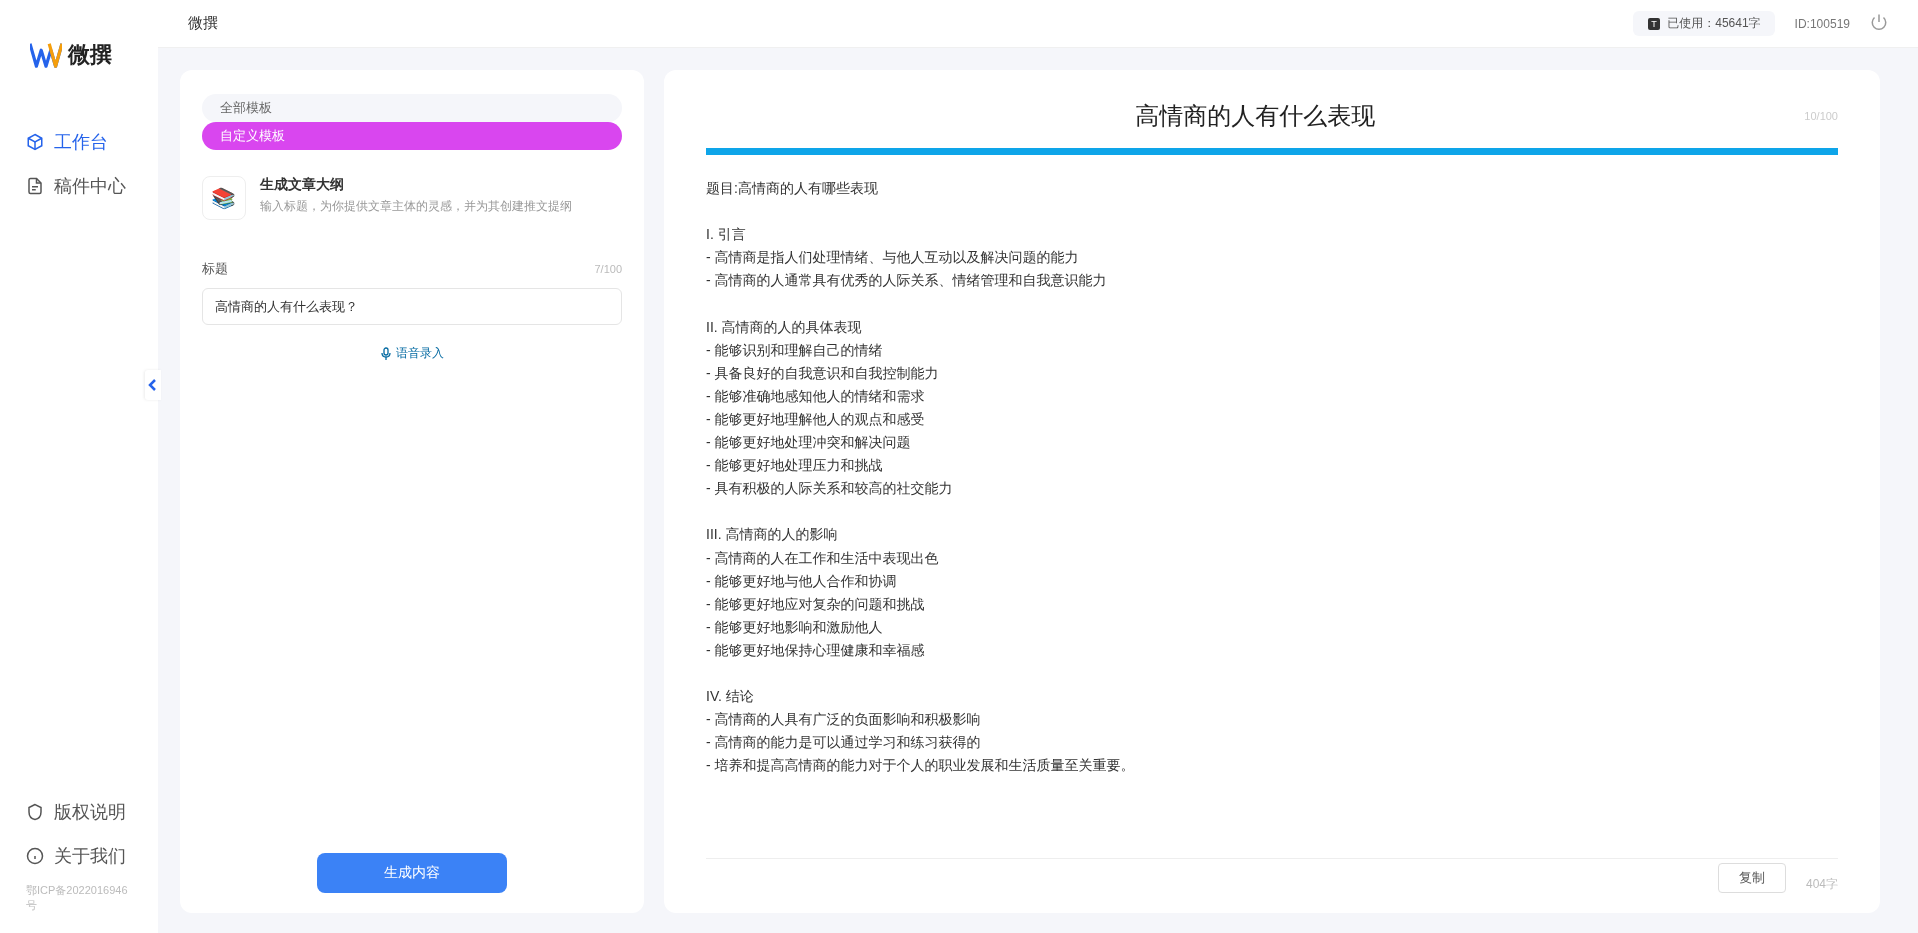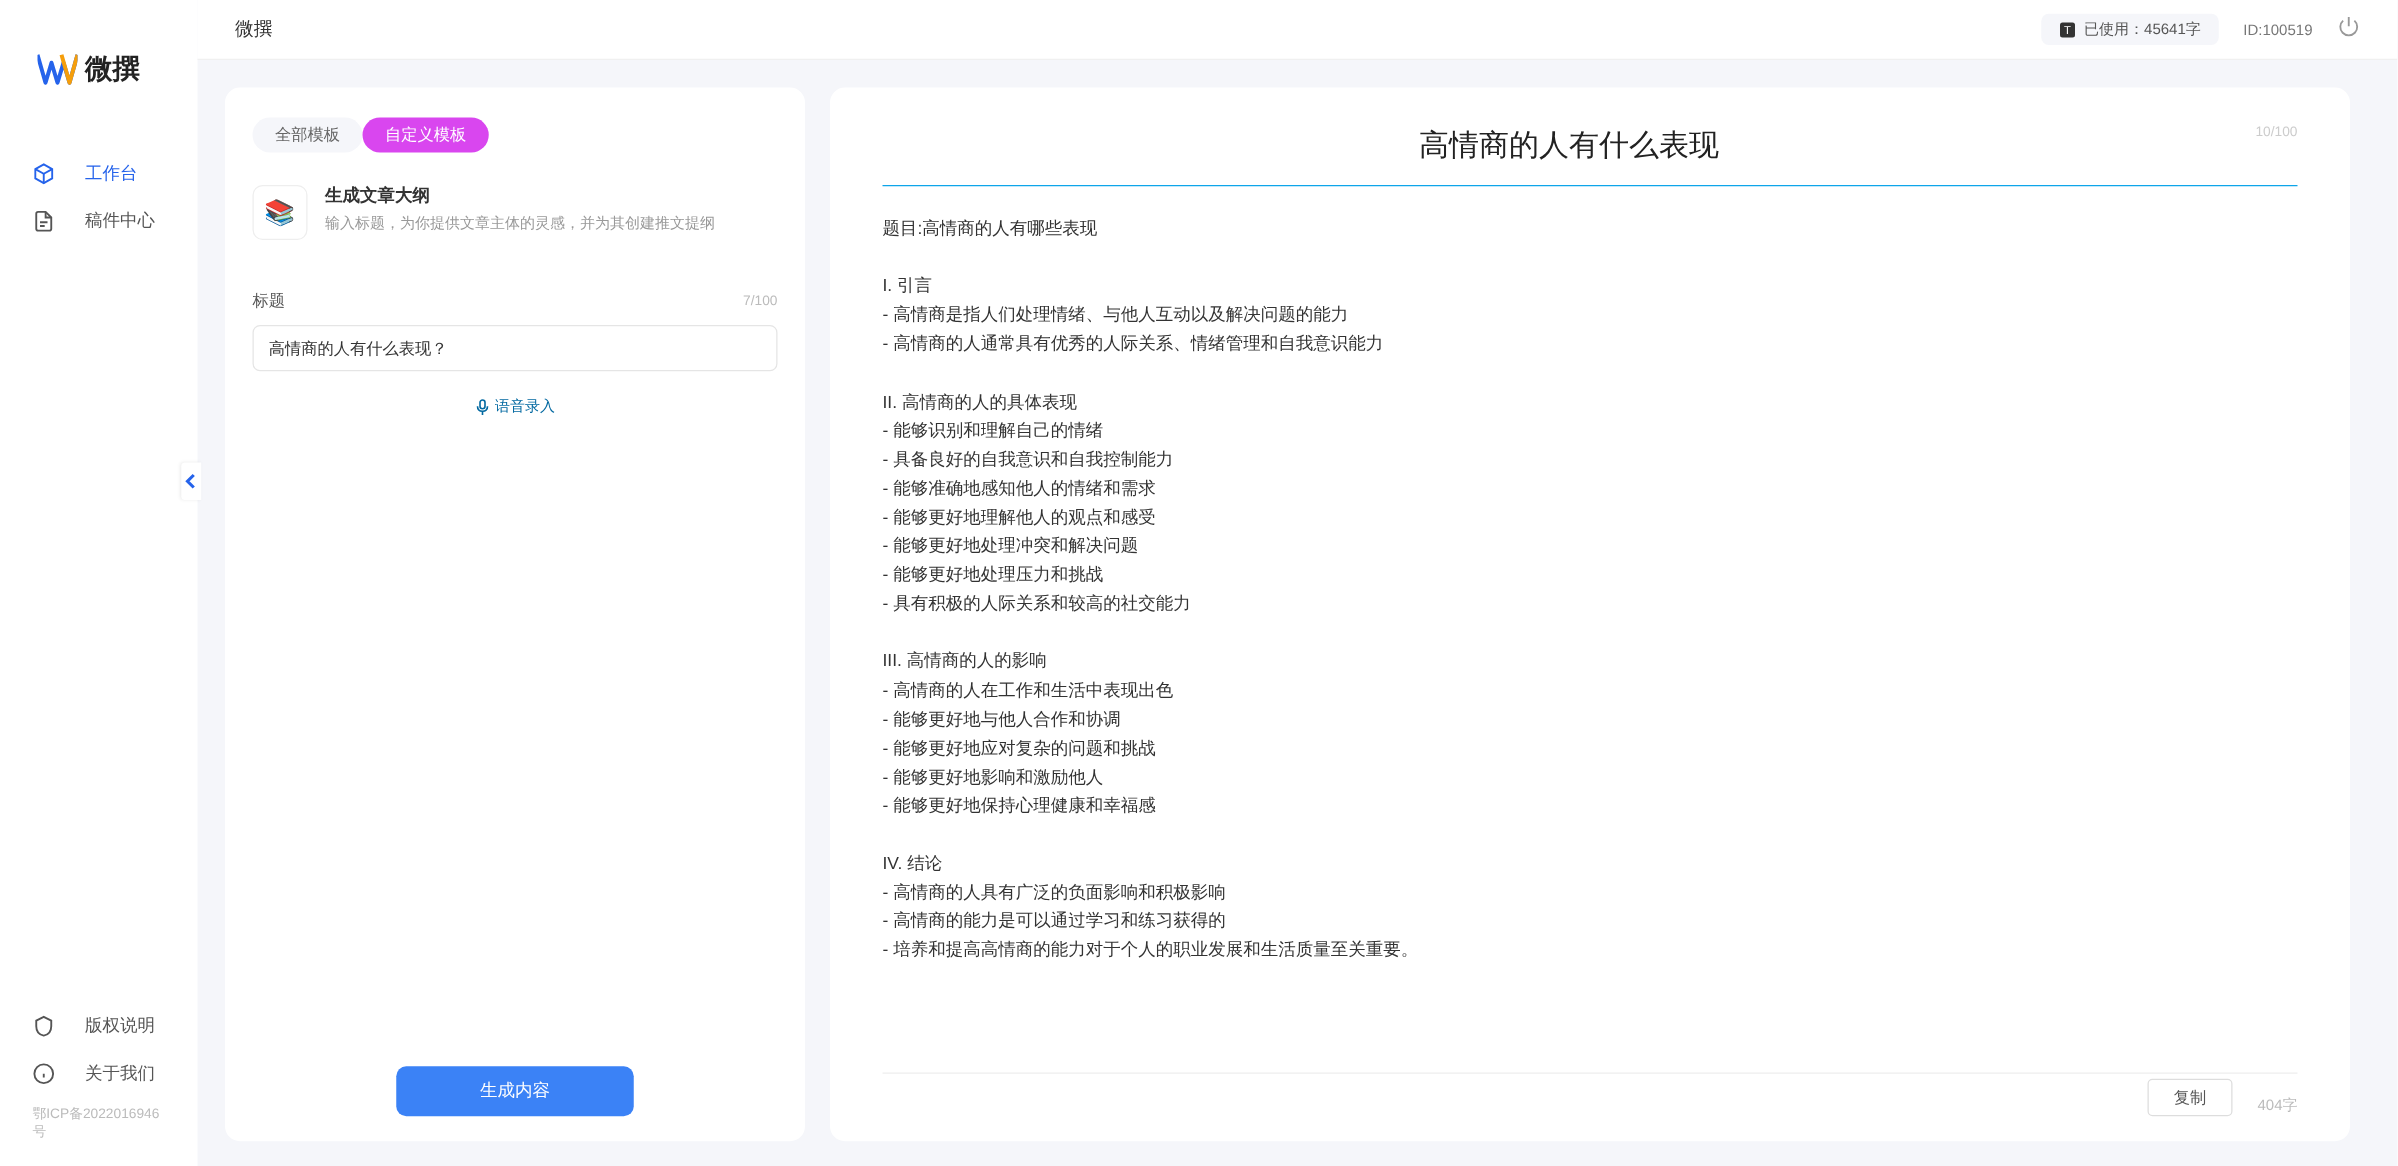--- a/index.html
+++ b/index.html
@@ -5,21 +5,21 @@
     * { margin: 0; padding: 0; box-sizing: border-box; font-family: -apple-system, BlinkMacSystemFont, "PingFang SC", "Microsoft YaHei", sans-serif; }
     body { background: #f5f6fa; width: 1918px; height: 933px; overflow: hidden; display: flex; }
     
     
     .sidebar { width: 158px; background: #fff; display: flex; flex-direction: column; }
     .logo { padding: 40px 30px 20px 30px; display: flex; align-items: center; gap: 6px; }
     .logo-icon { width: 32px; height: 28px; display: flex; }
     .logo-text { font-size: 22px; font-weight: 600; color: #222; }
     
     .nav-menu { padding: 30px 0; }
-    .nav-item { display: flex; align-items: center; gap: 24px; padding: 10px 26px; cursor: pointer; font-size: 14px; color: #555; }
+    .nav-item { display: flex; align-items: center; gap: 10px; padding: 10px 26px; cursor: pointer; font-size: 18px; color: #555; }
     .nav-item.active { color: #2563eb; }
     .nav-item svg { width: 18px; height: 18px; }
     
     .sidebar-bottom { margin-top: auto; padding: 10px 0 10px 0; }
     .icp { font-size: 11px; color: #bbb; padding: 5px 26px 10px 26px; }
     
     .collapse-handle { position: absolute; left: 145px; top: 370px; width: 16px; height: 30px; background: #fff; border-radius: 3px 0 0 3px; display: flex; align-items: center; justify-content: center; color: #2563eb; cursor: pointer; box-shadow: -1px 0 3px rgba(0,0,0,0.08); }
     
     
     .main { flex: 1; display: flex; flex-direction: column; }
@@ -27,42 +27,42 @@
     .page-title { font-size: 15px; color: #333; }
     .header-right { margin-left: auto; display: flex; align-items: center; gap: 20px; }
     .usage-badge { background: #f5f6fa; border-radius: 6px; padding: 4px 14px; font-size: 12px; color: #555; display: flex; align-items: center; gap: 6px; }
     .user-id { font-size: 12px; color: #777; }
     .power-icon { color: #999; cursor: pointer; }
     
     .content-area { flex: 1; display: flex; gap: 20px; padding: 22px 38px 20px 22px; }
     
     
     .left-panel { width: 464px; background: #fff; border-radius: 12px; display: flex; flex-direction: column; padding: 24px 22px 20px 22px; }
-    .tabs { display: flex; gap: 0; }
+    .tabs { display: flex; gap: 0; flex-direction: column; }
     .tab { padding: 5px 18px; font-size: 13px; border-radius: 14px; cursor: pointer; color: #666; background: #f5f6fa; }
     .tab.active { background: #d946ef; color: #fff; }
     
     .function-card { display: flex; gap: 14px; margin-top: 26px; }
     .function-icon { width: 44px; height: 44px; background: #fff; border: 1px solid #eee; border-radius: 8px; display: flex; align-items: center; justify-content: center; font-size: 20px; }
     .function-title { font-size: 14px; font-weight: 600; color: #333; margin-bottom: 4px; }
     .function-desc { font-size: 12px; color: #999; }
     
     .field-label { margin-top: 40px; display: flex; justify-content: space-between; align-items: center; }
     .label-text { font-size: 13px; color: #555; }
     .char-count { font-size: 11px; color: #bbb; }
     
     .title-input { margin-top: 10px; width: 100%; border: 1px solid #e5e5e5; border-radius: 6px; padding: 10px 12px; font-size: 13px; color: #333; outline: none; }
     
     .voice-input { margin-top: 20px; display: flex; align-items: center; justify-content: center; gap: 4px; font-size: 12px; color: #0369a1; cursor: pointer; }
     
     .generate-btn { margin-top: auto; background: #3b82f6; color: #fff; border: none; border-radius: 8px; padding: 11px; font-size: 14px; cursor: pointer; align-self: center; width: 190px; }
     
     
     .right-panel { flex: 1; background: #fff; border-radius: 12px; display: flex; flex-direction: column; padding: 30px 42px 20px 42px; }
-    .output-header { display: flex; align-items: flex-start; border-bottom: 1px solid #0ea5e9; padding-bottom: 16px; }
+    .output-header { display: flex; align-items: center; border-bottom: 7px solid #0ea5e9; padding-bottom: 16px; }
     .output-title { flex: 1; text-align: center; font-size: 24px; font-family: SimSun, serif; color: #222; }
     .output-count { font-size: 11px; color: #ccc; }
     
     .output-body { flex: 1; margin-top: 22px; font-size: 14px; line-height: 1.65; color: #333; white-space: pre-line; overflow-y: auto; }
     
     .output-footer { display: flex; align-items: center; justify-content: flex-end; gap: 20px; border-top: 1px solid #eee; padding-top: 4px; margin-top: 10px; }
     .copy-btn { border: 1px solid #ddd; background: #fff; border-radius: 4px; padding: 5px 20px; font-size: 13px; color: #555; cursor: pointer; }
     .word-cnt { font-size: 12px; color: #bbb; margin-top: 12px; }
   </style>
 </head>

